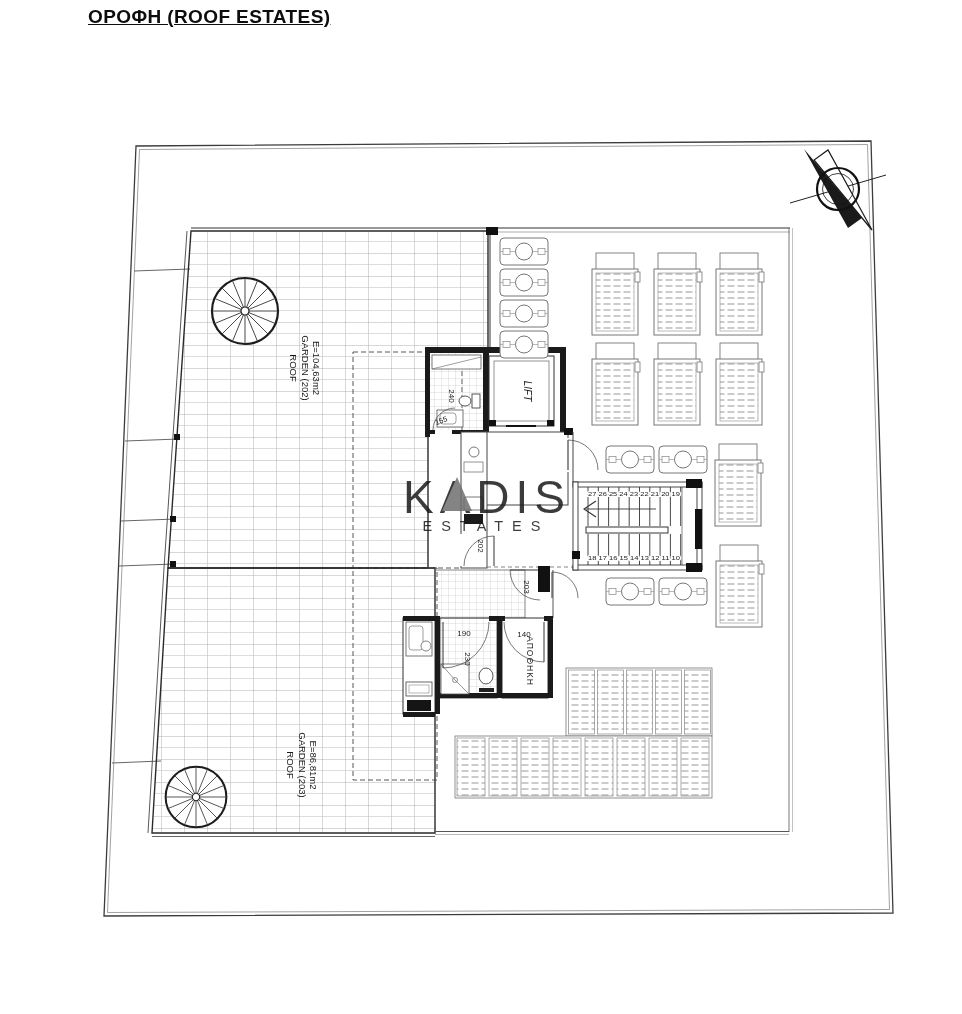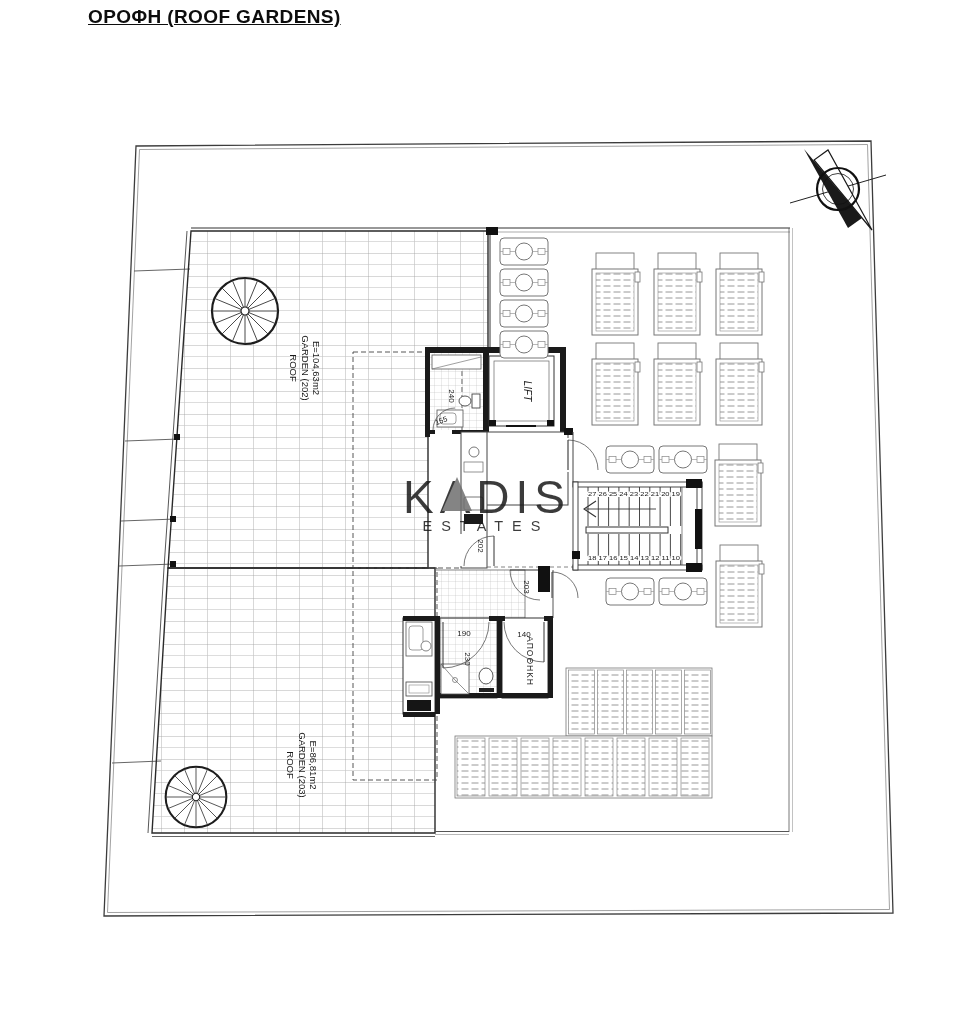--- a/index.html
+++ b/index.html
@@ -11,21 +11,21 @@
     text-decoration:underline;letter-spacing:.4px;
   }
   svg{position:absolute;left:0;top:0;}
   text{font-family:"Liberation Sans",sans-serif;fill:#1a1a1a;}
   .dim{font-size:8px;}
   .halo{paint-order:stroke;stroke:#ffffff;stroke-width:2px;}
 </style>
 </head>
 <body>
 
-<div class="plan-title">ΟΡΟΦΗ (ROOF GARDENS)</div>
+<div class="plan-title">ΟΡΟΦΗ (ROOF ESTATES)</div>
 
 <svg width="962" height="1014" viewBox="0 0 962 1014">
   <defs>
     <pattern id="pGrid" width="23" height="23" patternUnits="userSpaceOnUse">
       <path d="M23 0H0V23" fill="none" stroke="#9e9e9e" stroke-width="0.8"></path>
       <line x1="0" y1="11.5" x2="23" y2="11.5" stroke="#c6c6c6" stroke-width="0.6"></line>
     </pattern>
     <pattern id="pTile" width="7" height="7" patternUnits="userSpaceOnUse">
       <path d="M7 0H0V7" fill="none" stroke="#b5b5b5" stroke-width="0.5"></path>
     </pattern>

